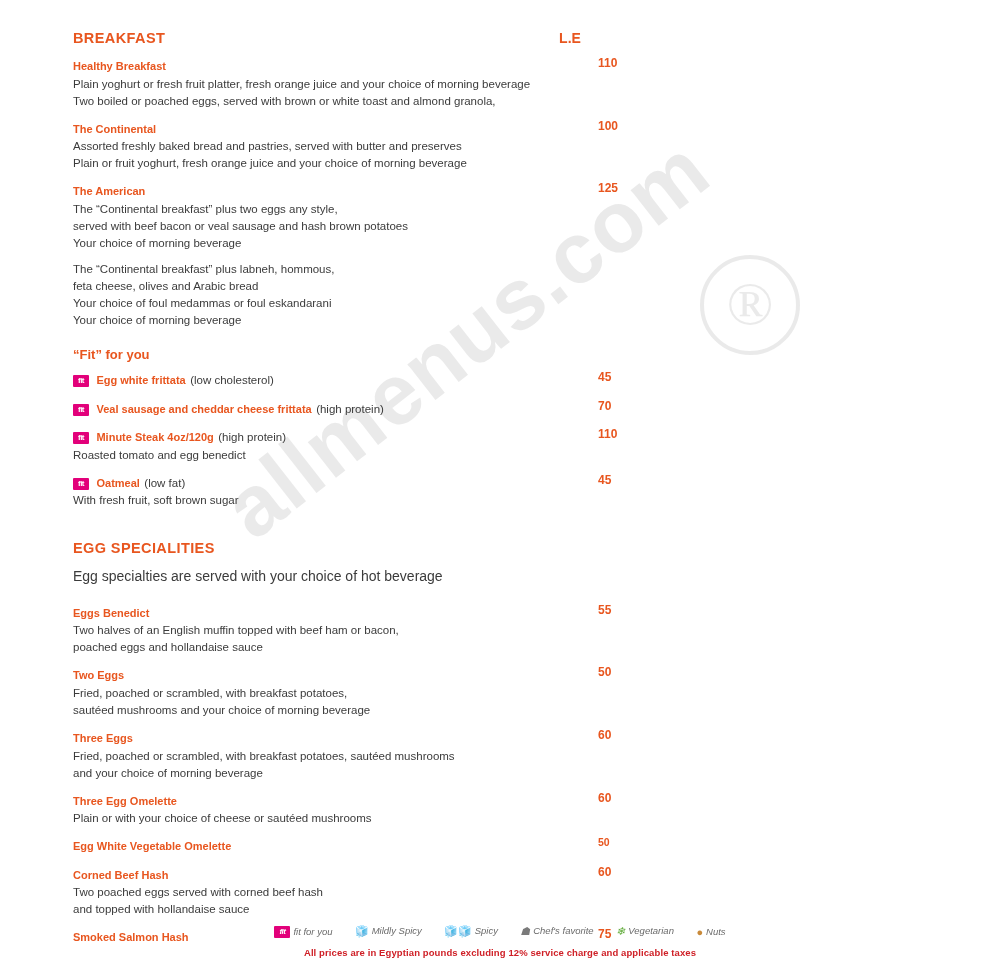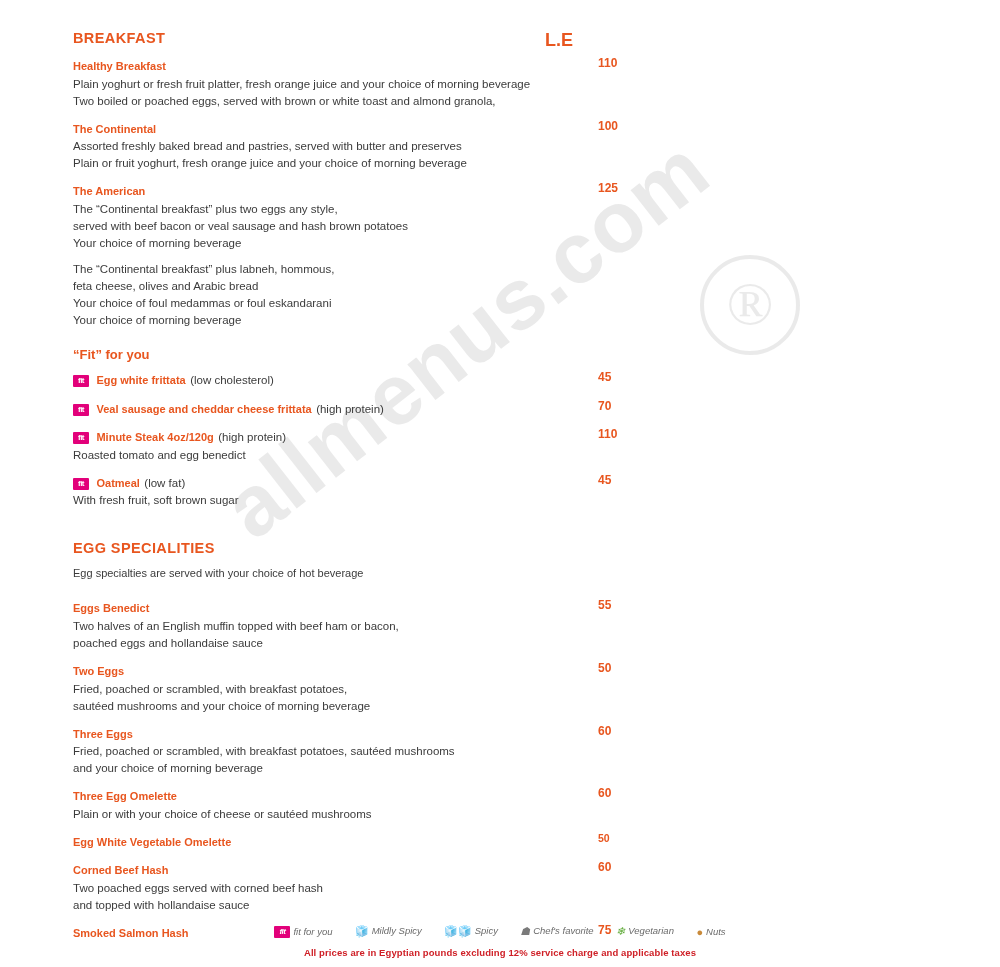--- a/index.html
+++ b/index.html
@@ -77,32 +77,32 @@
     margin-bottom: 10px;
   }
   .section-title {
     font-size: 14.5px;
     font-weight: bold;
     color: #e8561f;
     letter-spacing: 0.4px;
     flex: 1;
   }
   .section-price-label {
-    font-size: 18px;
+    font-size: 14px;
     font-weight: bold;
     color: #e8561f;
     width: 80px;
-    text-align: left;
+    text-align: center;
     padding-left: 457px;
     position: absolute;
-    left: 15px;
+    left: 0;
   }
 
   .section-note {
-    font-size: 11px;
+    font-size: 14px;
     color: #3b3b3b;
     margin: 0 0 6px 0;
     line-height: 1.45;
   }
 
   .item {
     position: relative;
     margin-bottom: 9px;
   }
   .item-row {

